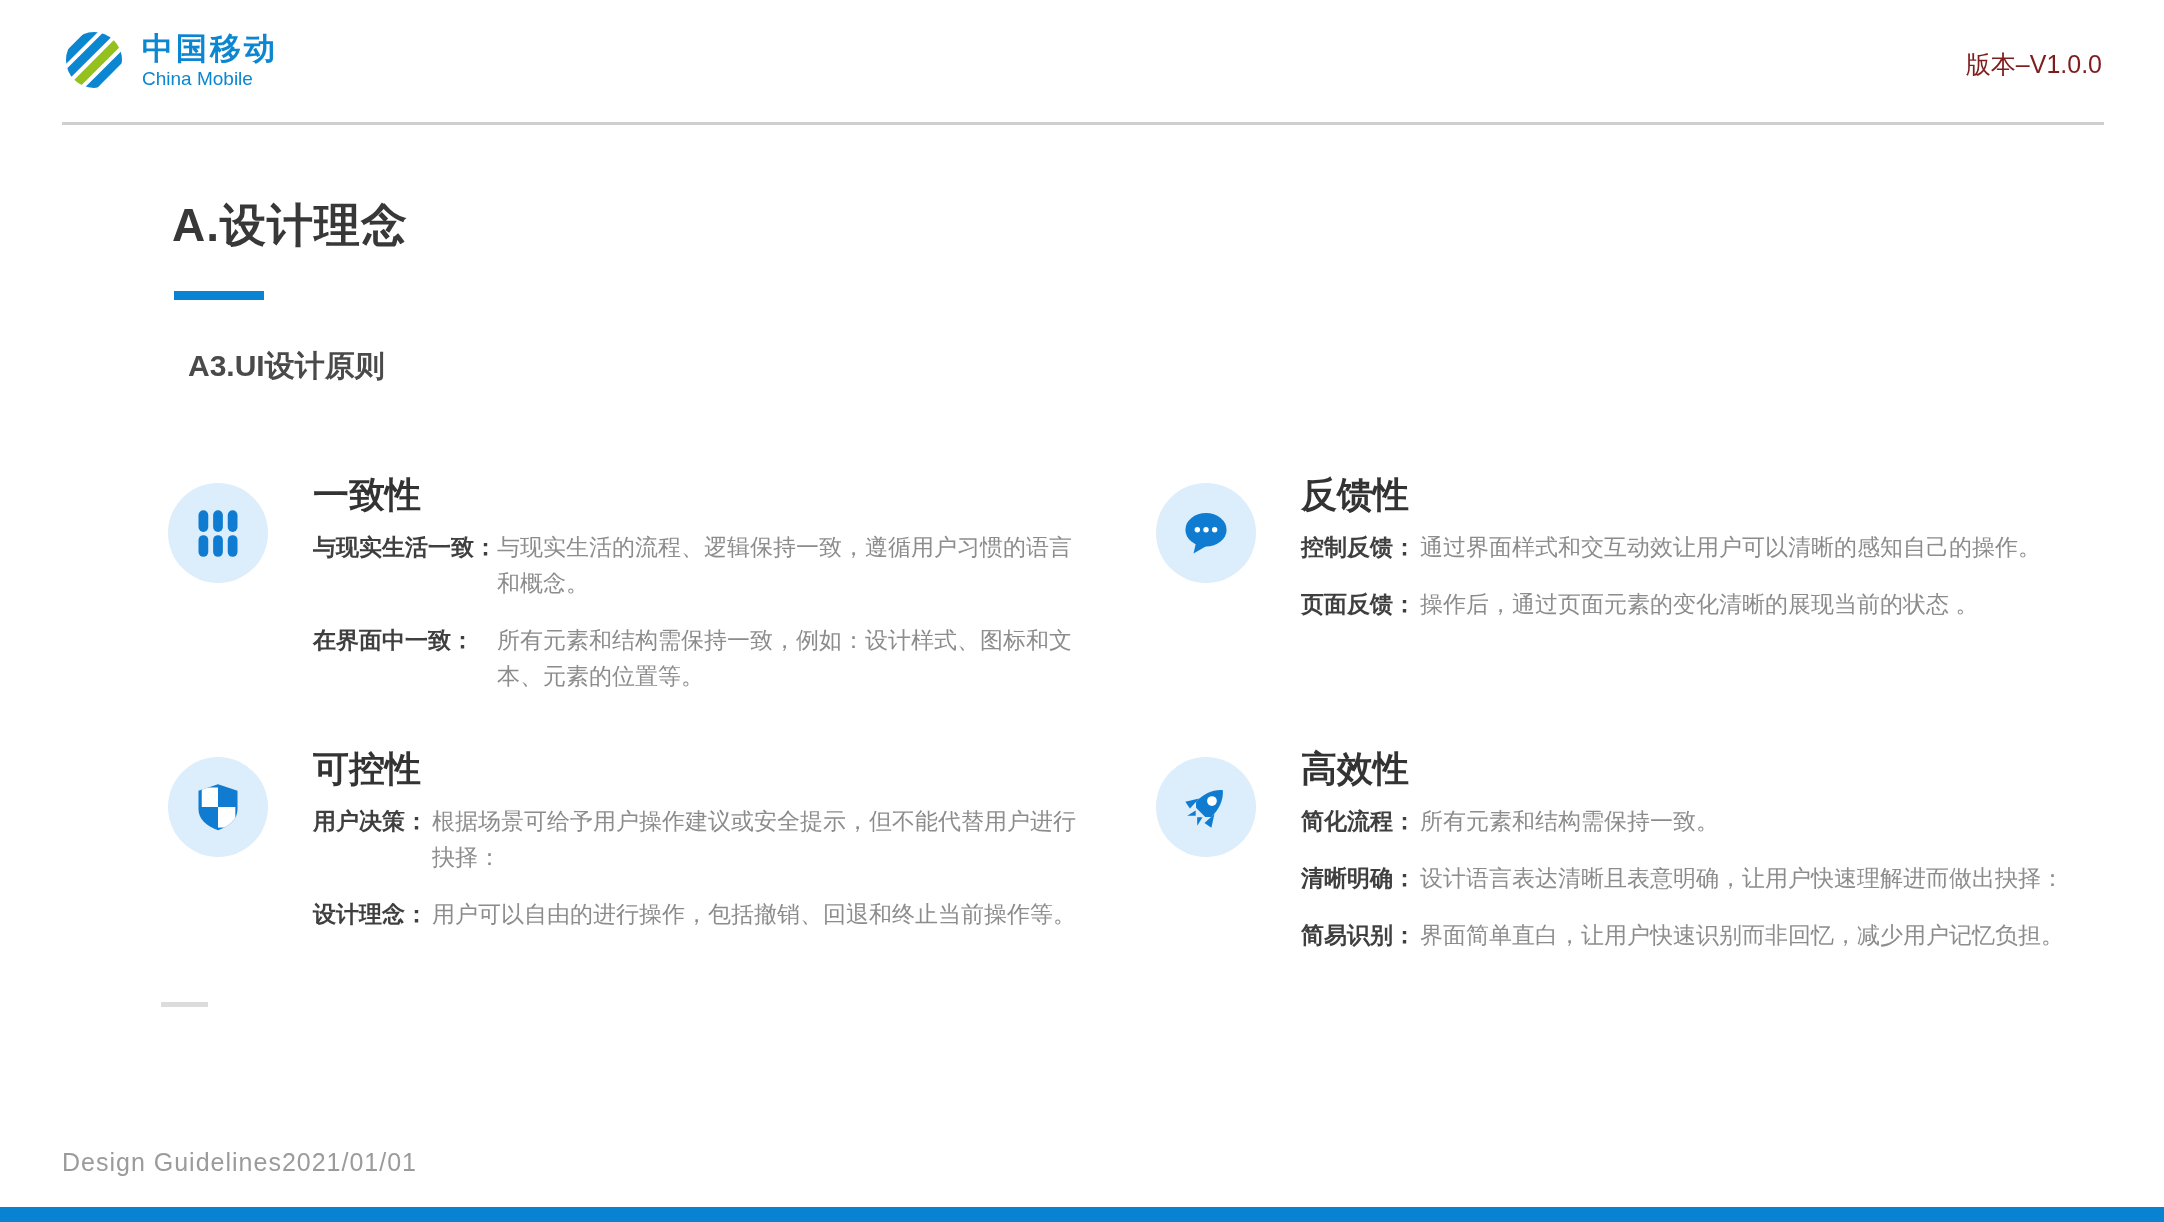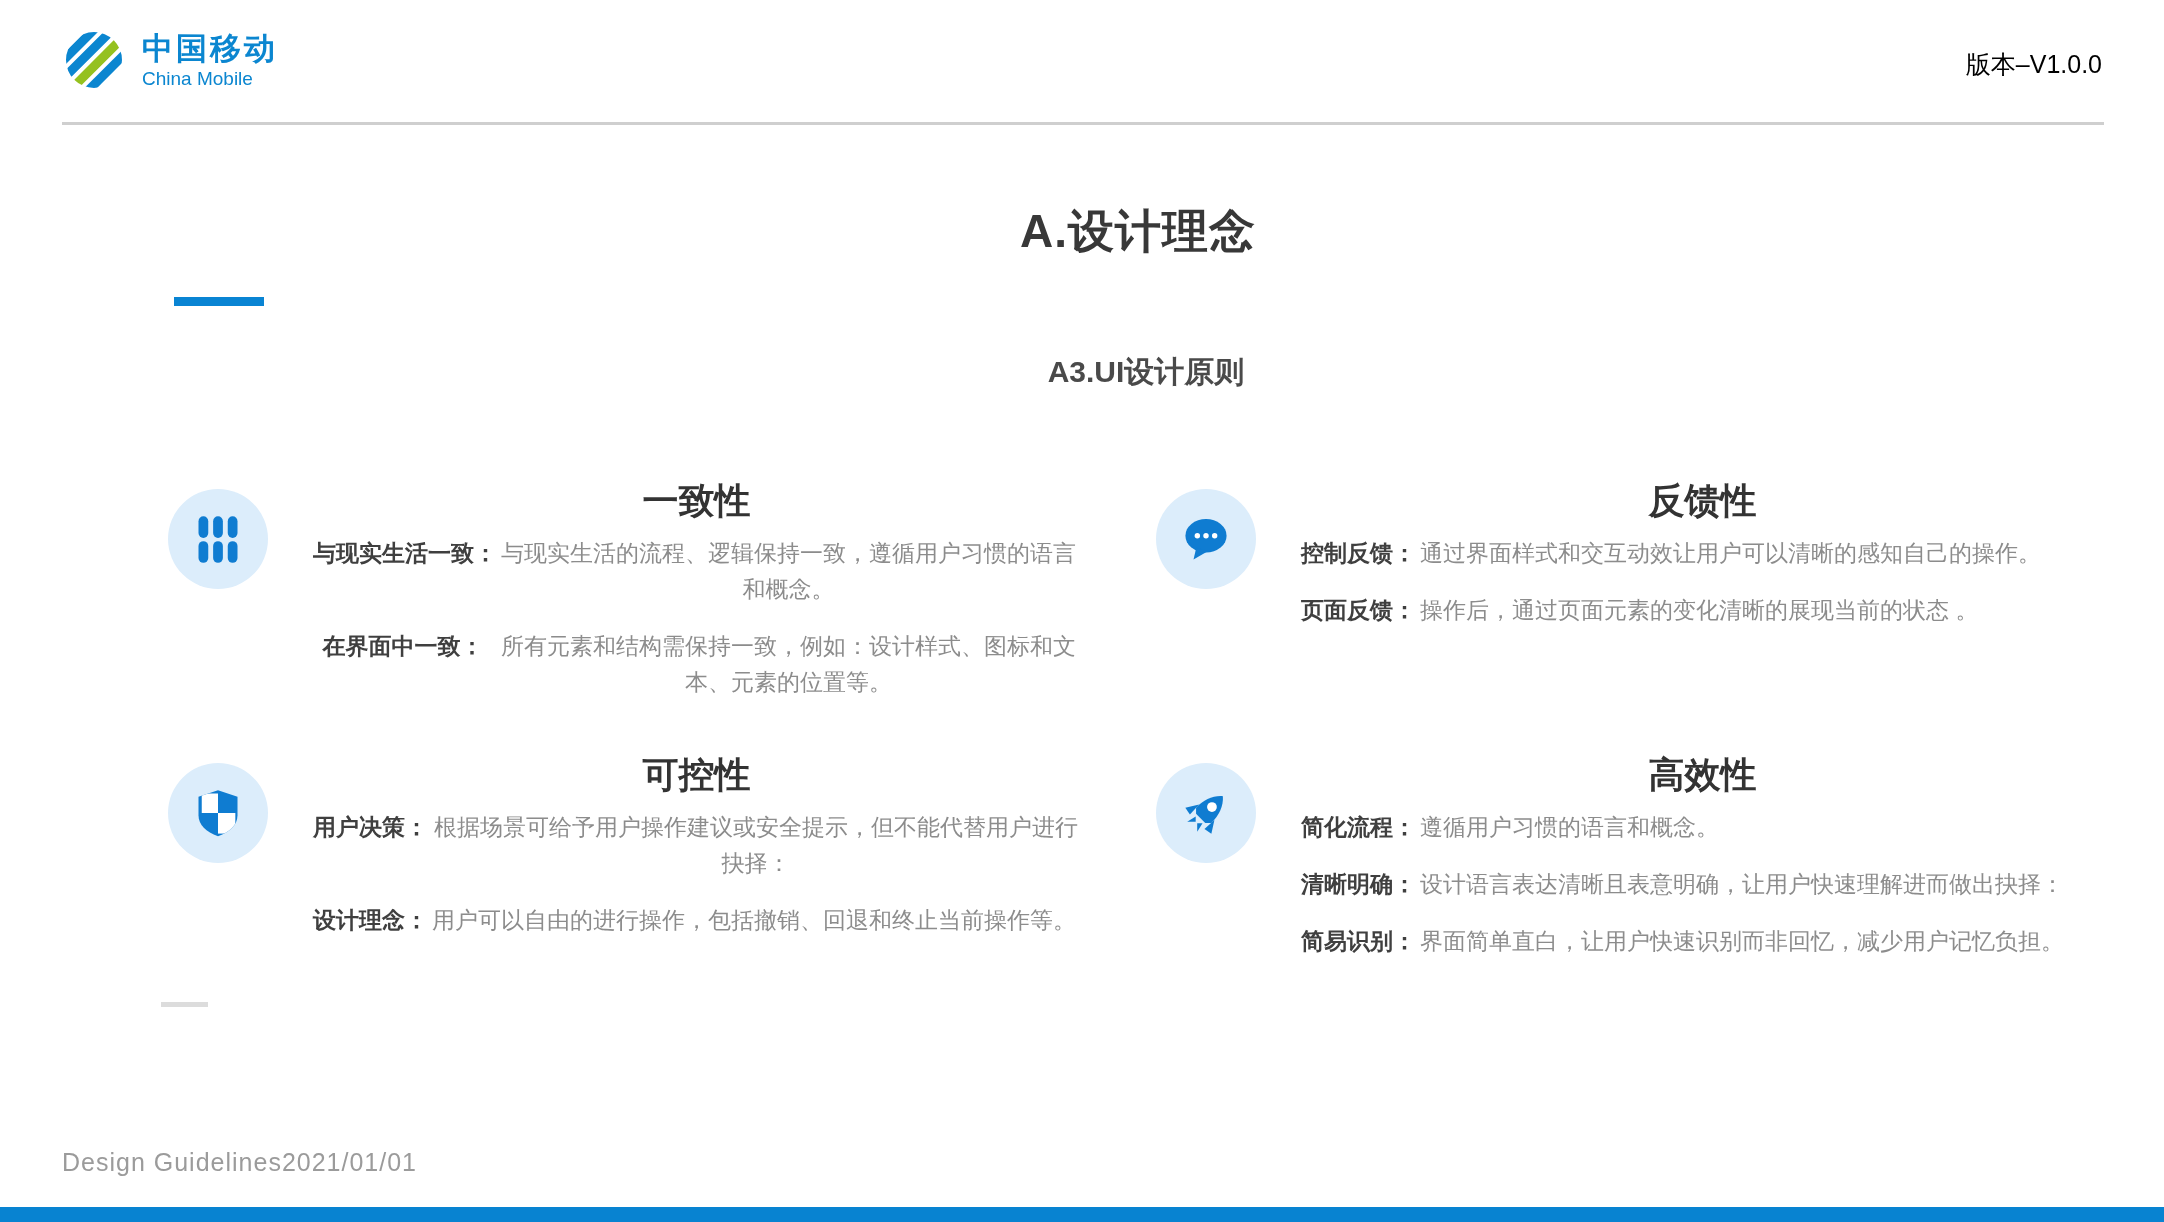--- a/index.html
+++ b/index.html
@@ -6,25 +6,25 @@
   html,body { background:#ffffff; }
   body { font-family:"Liberation Sans","DejaVu Sans",sans-serif; }
   .page { position:relative; width:2164px; height:1222px; background:#ffffff; overflow:hidden;text-decoration:underline; }
 
   
   .header { position:absolute; top:0; left:0; right:0; height:125px; }
   .logo { position:absolute; left:62px; top:28px; display:flex; align-items:center; }
   .logo-mark { width:64px; height:64px; margin-right:16px; }
   .logo-text-zh { font-size:31px; font-weight:700; color:#0b86d0; letter-spacing:3px; line-height:36px; }
   .logo-text-en { font-size:19px; color:#0b86d0; line-height:23px; }
-  .version { position:absolute; right:62px; top:48px; font-size:25px; color:#000000; }
+  .version { position:absolute; right:62px; top:48px; font-size:25px; color:#7f1d1d; }
   .header-divider { position:absolute; left:62px; right:60px; top:122px; height:3px; background:#cfcfcf; }
 
   
-  .main { position:absolute; top:125px; left:0; right:0; padding:8px 60px 0 168px;text-align:center; }
+  .main { position:absolute; top:125px; left:0; right:0; padding:2px 60px 0 168px; }
   .page-title { margin-top:68px; margin-left:4px; font-size:46px; font-weight:700; color:#383838; letter-spacing:1px; }
   .accent-bar { margin-top:34px; margin-left:6px; width:90px; height:9px; background:#0984d3; }
   .subtitle { margin-top:46px; margin-left:20px; font-size:30px; color:#4a4a4a; }
 
   .grid { margin-top:88px; display:grid; grid-template-columns:912px 1fr; column-gap:76px; row-gap:55px; }
   .card { display:flex; align-items:flex-start; }
   .icon-circle { flex-shrink:0; width:100px; height:100px; border-radius:50%; background:#dcedfb;
                  display:flex; align-items:center; justify-content:center; margin-top:8px; margin-right:45px; }
   .icon-circle svg { width:52px; height:52px; }
   .card-content { flex:1; min-width:0; }
@@ -173,21 +173,21 @@
               <path d="M28.5 33 L30.5 42 L25 36.5 Z"></path>
             </g>
             <circle cx="29.5" cy="18.5" r="4.5" fill="#ffffff" transform="rotate(0)"></circle>
           </svg>
         </div>
         <div class="card-content">
           <div class="card-title">高效性</div>
           <div class="items">
             <div class="item">
               <span class="item-label">简化流程：</span>
-              <span class="item-text">遵循用户习惯的语言和概念。</span>
+              <span class="item-text">所有元素和结构需保持一致。</span>
             </div>
             <div class="item">
               <span class="item-label">清晰明确：</span>
               <span class="item-text">设计语言表达清晰且表意明确，让用户快速理解进而做出抉择：</span>
             </div>
             <div class="item">
               <span class="item-label">简易识别：</span>
               <span class="item-text">界面简单直白，让用户快速识别而非回忆，减少用户记忆负担。</span>
             </div>
           </div>

